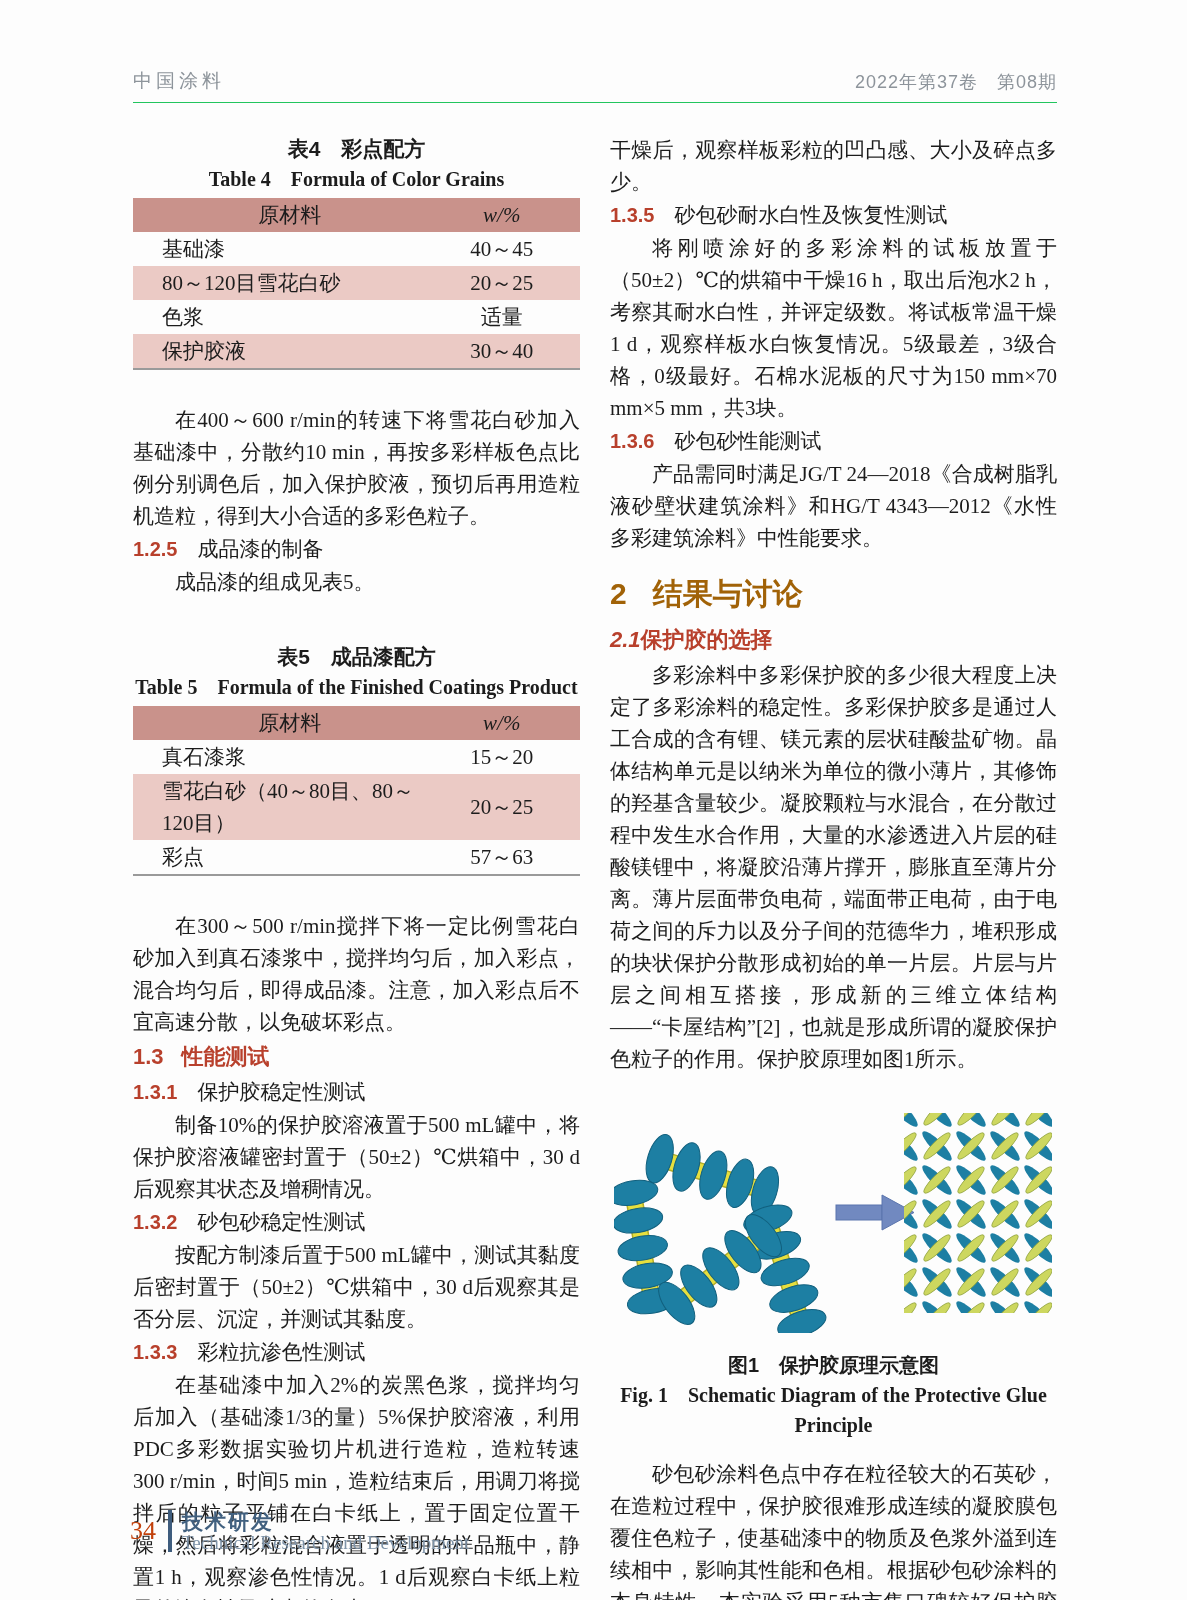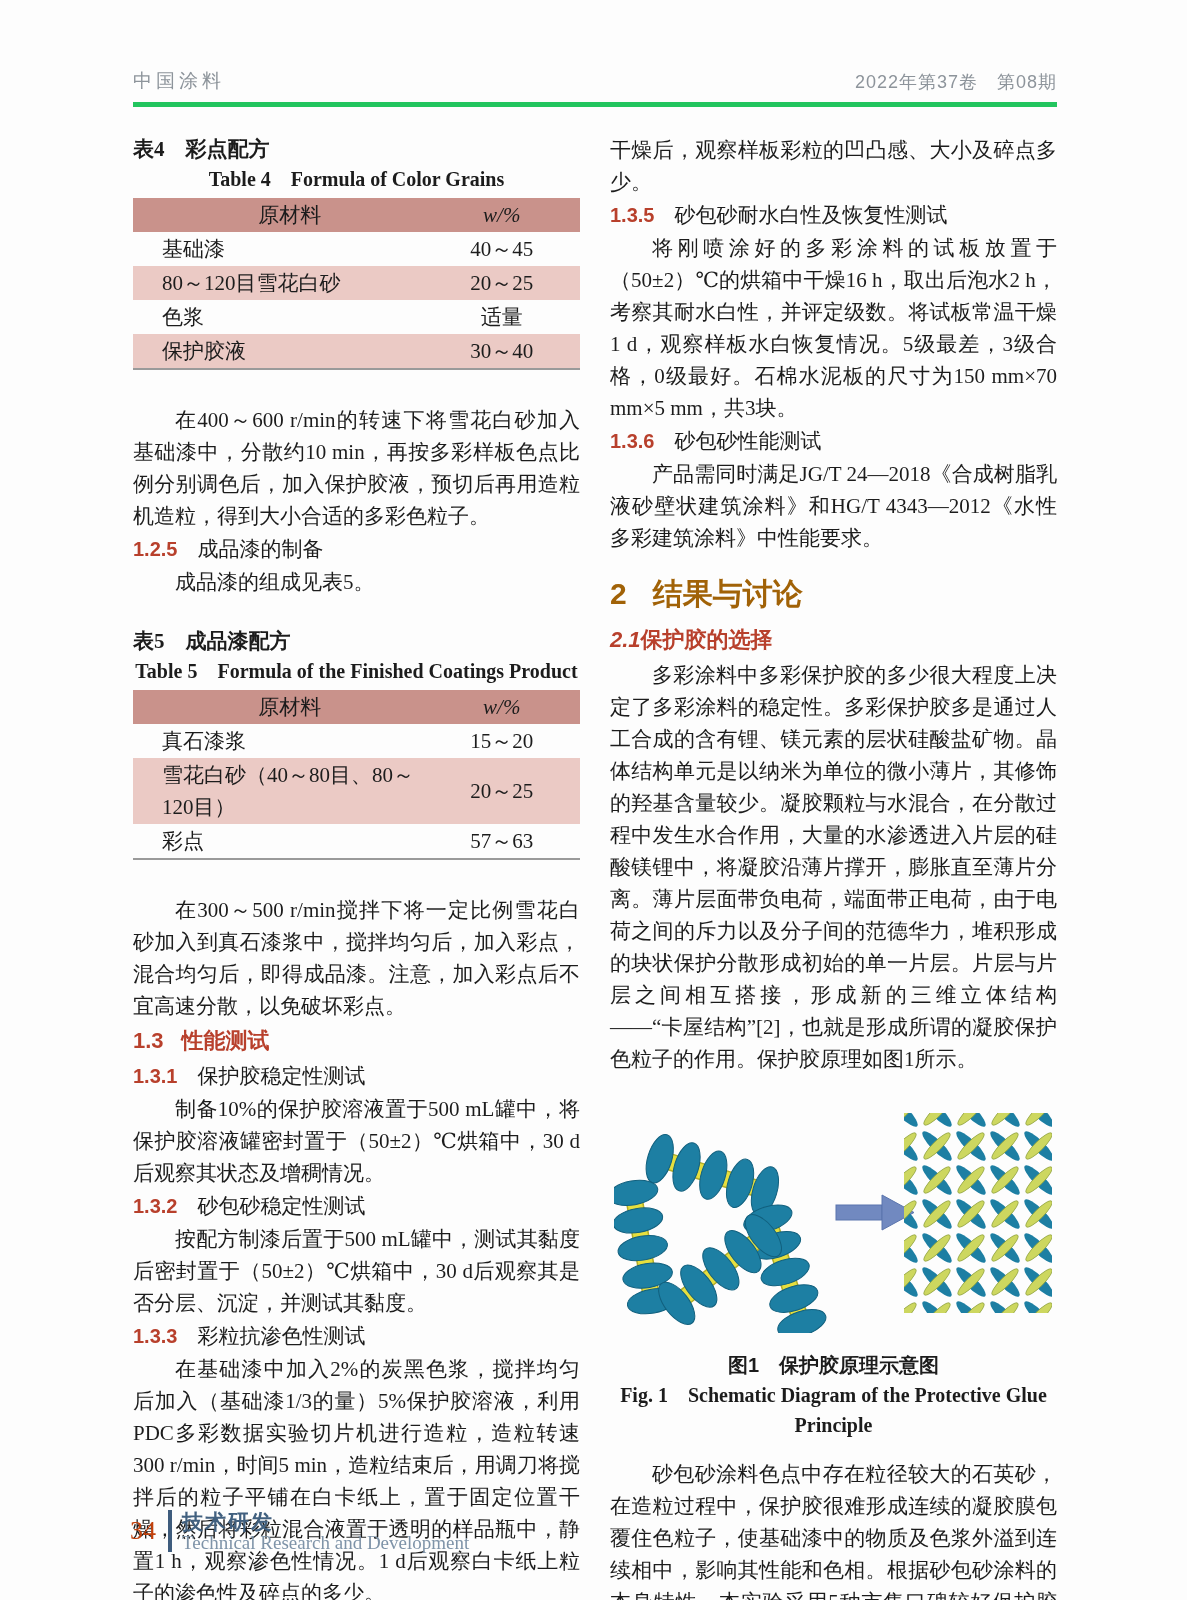--- a/index.html
+++ b/index.html
@@ -9,42 +9,42 @@
     background:#fdfdfd;
     margin:0 auto;
     font-family:"Liberation Serif","DejaVu Serif",serif;
     color:#1c1c1c;
     overflow:hidden;
   }
   
   .hdr{
     position:absolute;left:133px;right:130px;top:68px;
     display:flex;justify-content:space-between;align-items:flex-end;
-    padding-bottom:8px;border-bottom:5px solid #22c55e;
+    padding-bottom:8px;border-bottom:1px solid #22c55e;
     color:#8d949b;
   }
   .hdr-left{font-family:"Liberation Sans","DejaVu Sans",sans-serif;font-size:19px;letter-spacing:4px;}
   .hdr-right{font-family:"Liberation Sans","DejaVu Sans",sans-serif;font-size:18px;letter-spacing:1px;}
   
   .col{position:absolute;top:122px;width:447px;font-size:21px;line-height:32px;text-align:justify;}
   .col-left{left:133px;}
   .col-right{left:610px;}
   .para{margin:0;text-indent:2em;}
   .para.noindent{text-indent:0;}
   
   .h3{margin:1px 0;}
   .h3 .num{color:#b8402c;font-family:"Liberation Sans","DejaVu Sans",sans-serif;font-weight:600;margin-right:20px;font-size:20px;}
   .h3 .t{color:#1c1c1c;}
   .h2red{margin:3px 0;color:#b8402c;font-family:"Liberation Sans","DejaVu Sans",sans-serif;font-weight:700;font-size:22px;}
   .h2red .num{margin-right:18px;}
   .h1red{margin:20px 0 10px 0;color:#a16207;font-family:"Liberation Sans","DejaVu Sans",sans-serif;font-weight:700;font-size:30px;line-height:40px;}
   .h1red .num{margin-right:26px;}
   
   .tbl-block{margin-top:14px;}
-  .tbl-title-cn{font-family:Liberation Serif, serif;font-weight:700;font-size:21px;text-align:left;text-indent:0;line-height:30px;}
+  .tbl-title-cn{font-family:Liberation Sans, sans-serif;font-weight:700;font-size:21px;text-align:center;text-indent:0;line-height:30px;}
   .tbl-title-en{font-weight:700;font-size:20px;text-align:center;text-indent:0;line-height:30px;margin-bottom:4px;}
   table.tbl{width:100%;border-collapse:collapse;border-bottom:2px solid #9a9a9a;font-size:21px;}
   table.tbl td{height:30px;padding:1px 6px;}
   table.tbl .c1{width:65%;text-align:left;padding-left:29px;}
   table.tbl .c2{width:35%;text-align:center;}
   table.tbl tr.hd td{background:#c9928b;}
   table.tbl tr.hd .c1{text-align:center;}
   table.tbl tr.hd .c2{font-style:italic;}
   table.tbl tr.alt td{background:#ebcac5;}
   
@@ -101,21 +101,21 @@
     </div>
 
     <div class="spacer34"></div>
     <p class="para">在400～600 r/min的转速下将雪花白砂加入基础漆中，分散约10 min，再按多彩样板色点比例分别调色后，加入保护胶液，预切后再用造粒机造粒，得到大小合适的多彩色粒子。</p>
 
     <div class="h3">
       <span class="num">1.2.5</span><span class="t">成品漆的制备</span>
     </div>
     <p class="para">成品漆的组成见表5。</p>
 
-    <div class="tbl-block" style="margin-top:28px;">
+    <div class="tbl-block" style="margin-top:44px;">
       <div class="tbl-title-cn">表5　成品漆配方</div>
       <div class="tbl-title-en">Table 5　Formula of the Finished Coatings Product</div>
       <table class="tbl">
         <tbody>
           <tr class="hd">
             <td class="c1">原材料</td>
             <td class="c2">w/%</td>
           </tr>
           <tr>
             <td class="c1">真石漆浆</td>

